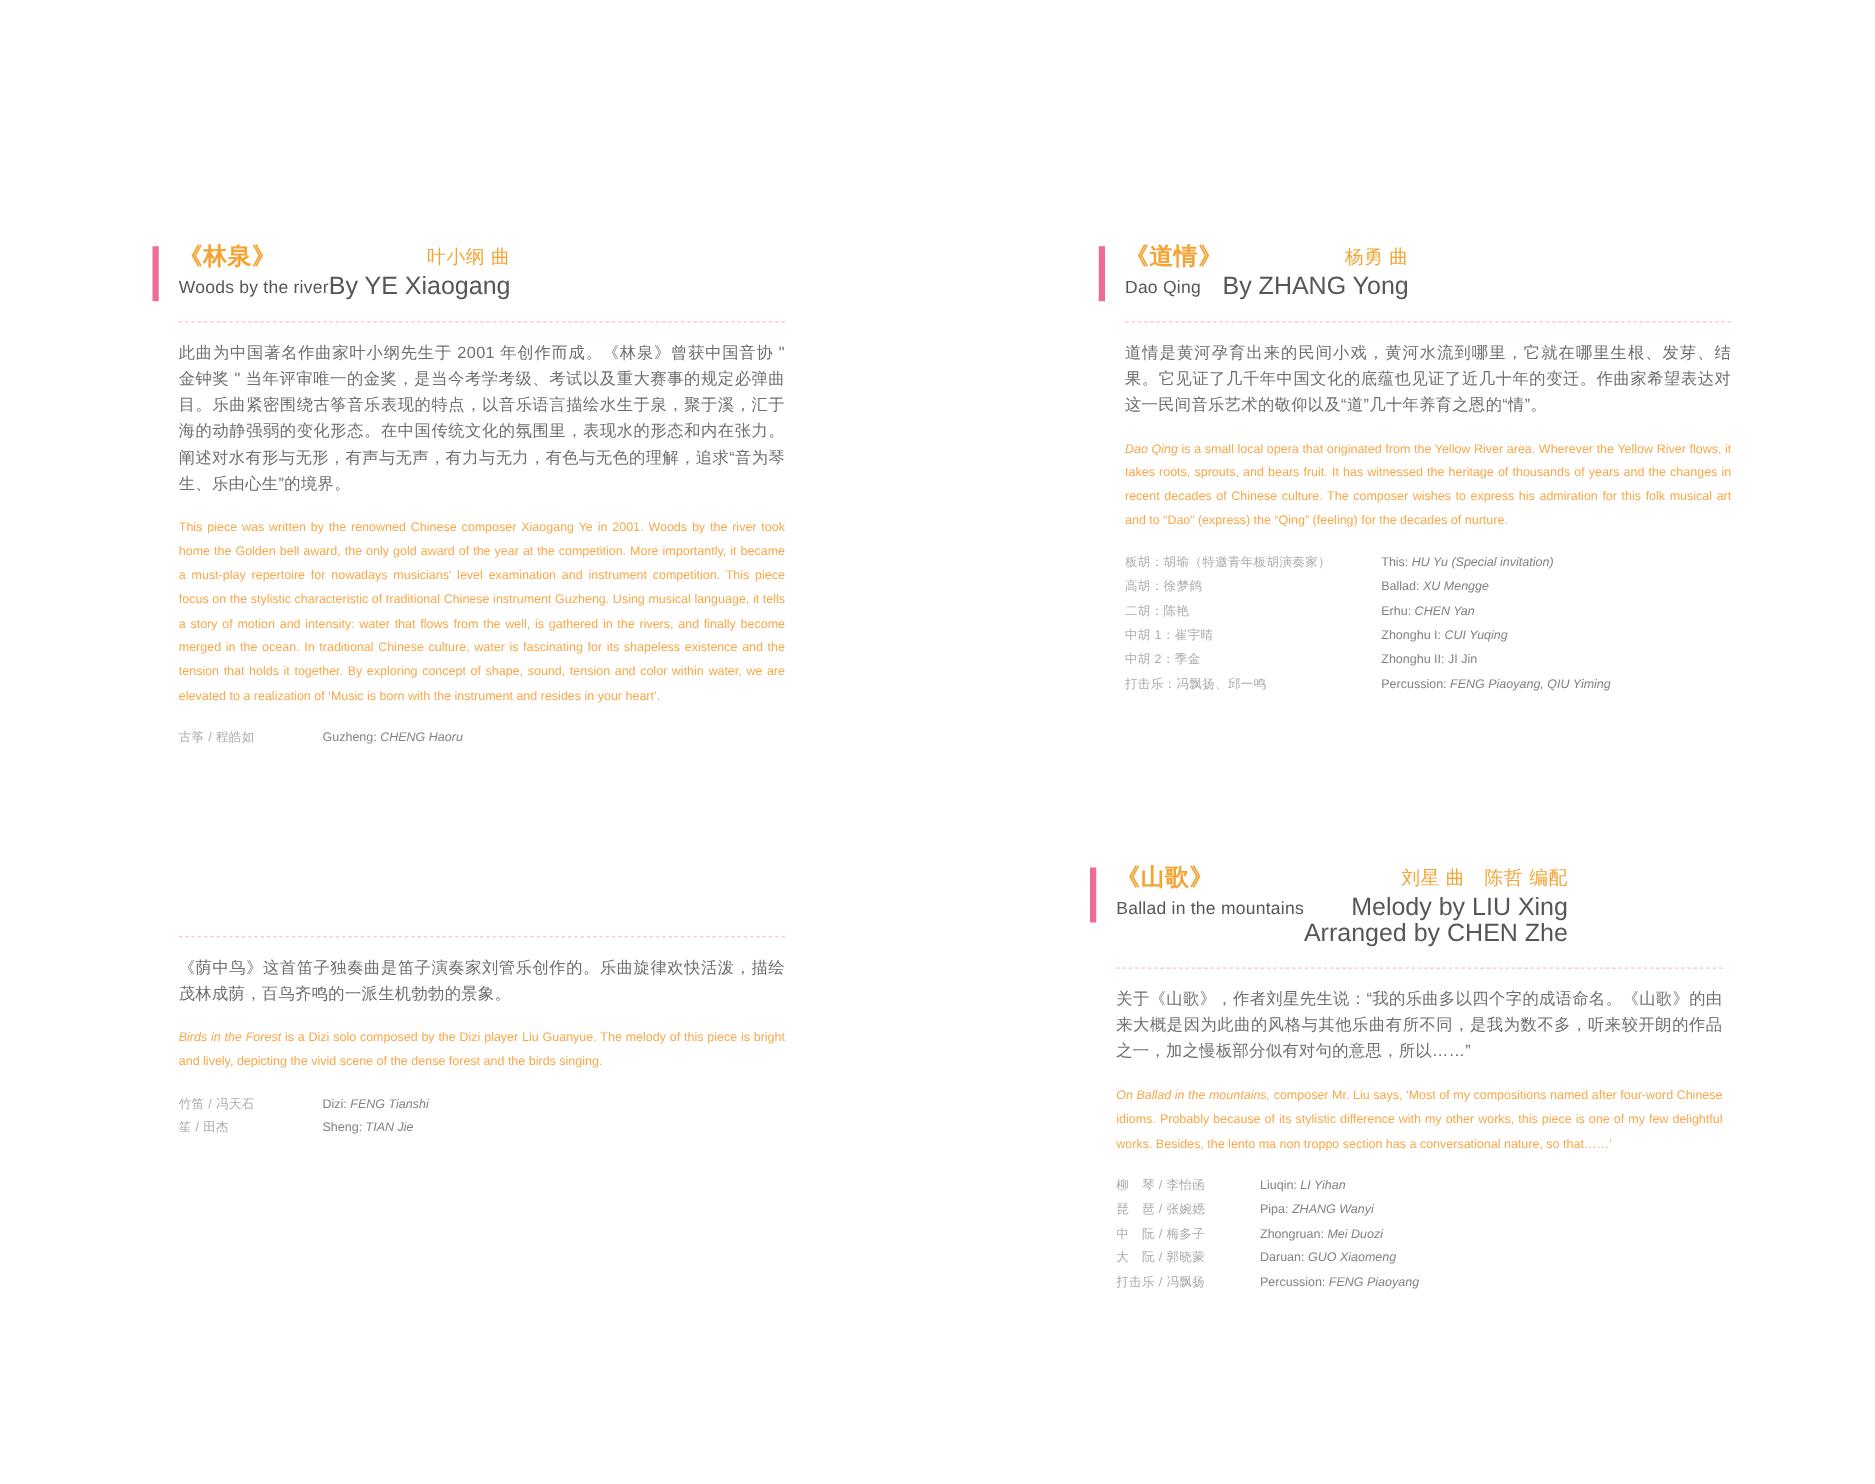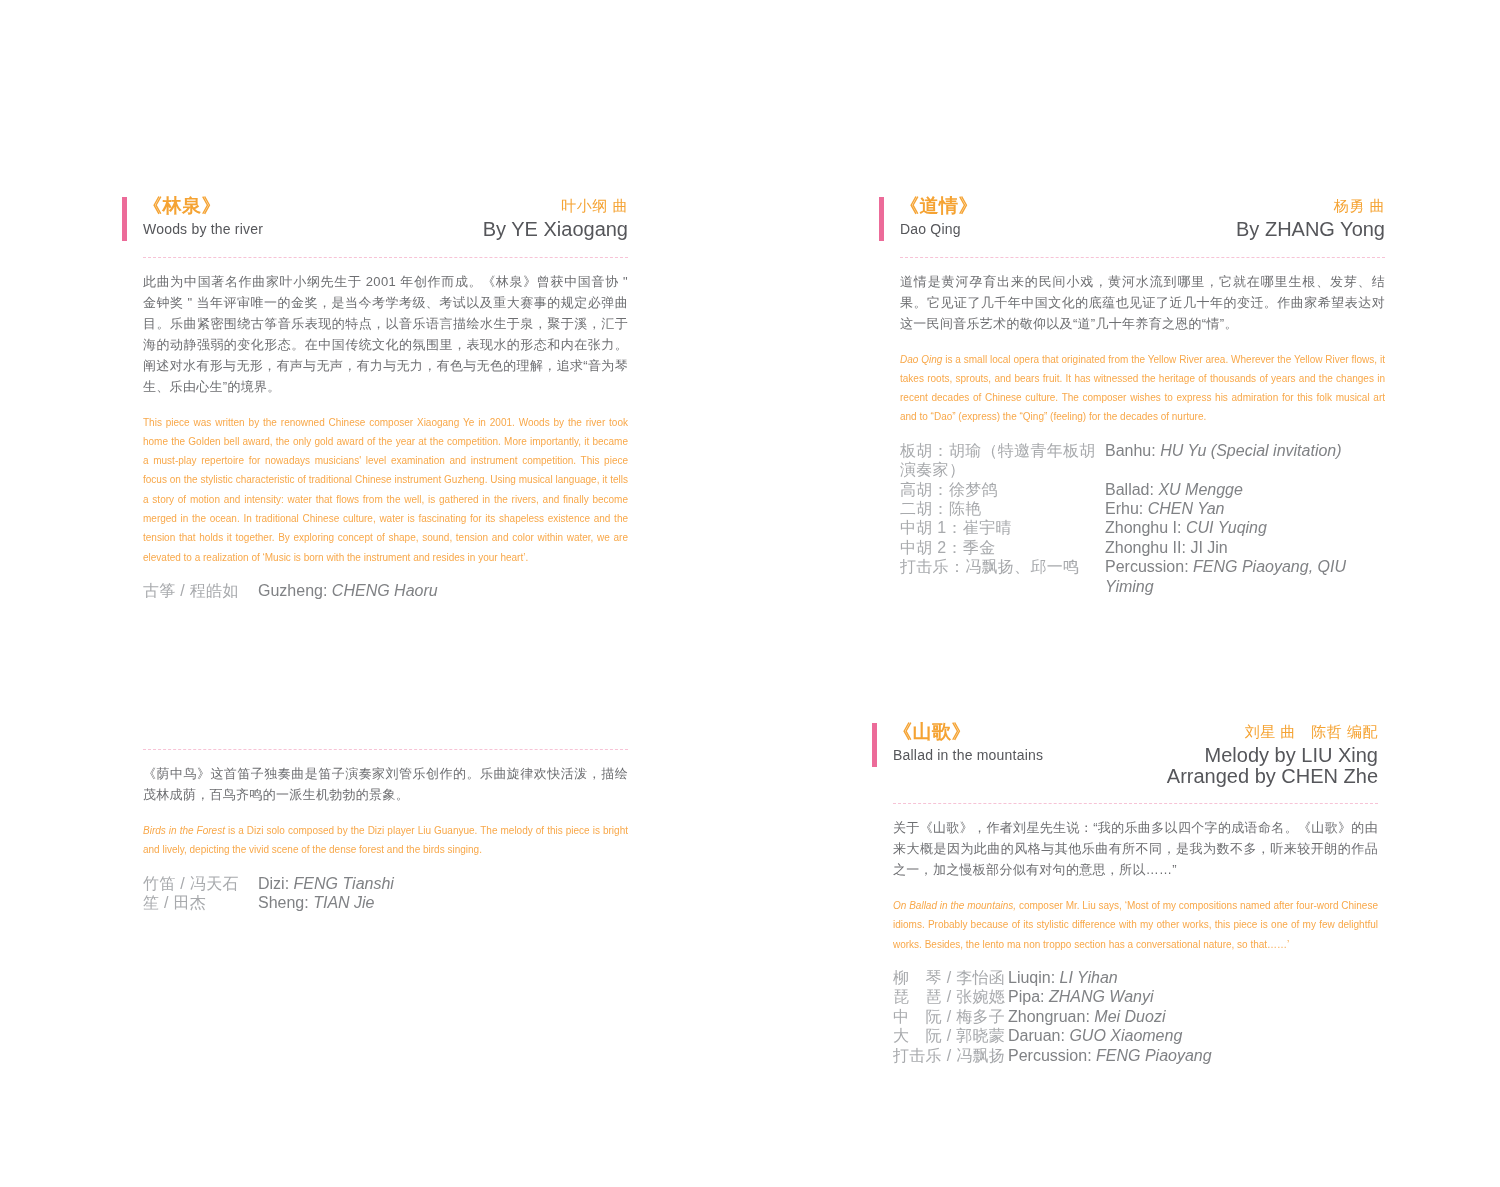--- a/index.html
+++ b/index.html
@@ -5,21 +5,21 @@
   html, body { margin: 0; padding: 0; background: #ffffff; }
   .page {
     position: relative;
     width: 1500px;
     height: 1187px;
     background: var(--page-bg, #ffffff);
     font-family: "Liberation Sans", "DejaVu Sans", sans-serif;
     overflow: hidden;
   }
   .piece { position: absolute; width: 485px; }
-  .piece-header { position: relative; display: flex; justify-content: space-between; align-items: flex-start; }
+  .piece-header { position: relative; display: flex; justify-content: flex-start; align-items: flex-start; }
   .accent-bar {
     position: absolute; left: -21px; top: 3px;
     width: 5px; height: 44px;
     background: var(--accent-pink, #EC6B99);
   }
   .title-zh {
     font-size: 19px; font-weight: bold; line-height: 24px;
     color: var(--orange, #F5A333); letter-spacing: 0.5px;
   }
   .title-en {
@@ -45,34 +45,34 @@
     color: var(--body-gray, #6D6E71);
     text-align: justify; letter-spacing: 0.3px;
   }
   .para-en {
     margin: 16px 0 0 0;
     font-size: 10px; line-height: 19.3px;
     color: var(--orange-body, #F8A84A);
     text-align: justify;
   }
   .credits { margin-top: 14px; }
-  .credit-row { display: flex; font-size: 16px; line-height: 19.4px; }
+  .credit-row { display: flex; font-size: 10px; line-height: 19.4px; }
   .credit-zh {
     color: var(--credit-zh-gray, #A8AAAD);
     width: 115px; flex-shrink: 0; letter-spacing: 0.3px;
   }
   .wide-credits .credit-zh { width: 205px; }
   .credit-en { color: var(--credit-en-gray, #808285); }
   .credit-en .name { font-style: italic; }
   .credit-en .name.upright { font-style: normal; }
   
   #sec-woods  { left: 143px; top: 194px; }
   #sec-birds  { left: 143px; top: 731px; }
   #sec-daoqing{ left: 900px; top: 194px; }
-  #sec-ballad { left: 893px; top: 720px; }
+  #sec-ballad { left: 893px; top: 691px; }
 </style>
 </head>
 <body>
 
 <div class="page">
 
   <section class="piece" id="sec-woods">
     <div class="piece-header">
       <div class="accent-bar"></div>
       <div class="head-left">
@@ -122,21 +122,21 @@
         <div class="composer-zh">杨勇 曲</div>
         <div class="composer-en">By ZHANG Yong</div>
       </div>
     </div>
     <hr class="sep">
     <p class="para-zh">道情是黄河孕育出来的民间小戏，黄河水流到哪里，它就在哪里生根、发芽、结果。它见证了几千年中国文化的底蕴也见证了近几十年的变迁。作曲家希望表达对这一民间音乐艺术的敬仰以及“道”几十年养育之恩的“情”。</p>
     <p class="para-en"><i>Dao Qing</i><span> is a small local opera that originated from the Yellow River area. Wherever the Yellow River flows, it takes roots, sprouts, and bears fruit. It has witnessed the heritage of thousands of years and the changes in recent decades of Chinese culture. The composer wishes to express his admiration for this folk musical art and to “Dao” (express) the “Qing” (feeling) for the decades of nurture.</span></p>
     <div class="credits">
       <div class="credit-row">
         <span class="credit-zh">板胡：胡瑜（特邀青年板胡演奏家）</span>
-        <span class="credit-en"><span>Banhu:</span>&nbsp;<span class="name">HU Yu (Special invitation)</span></span>
+        <span class="credit-en"><span>This:</span>&nbsp;<span class="name">HU Yu (Special invitation)</span></span>
       </div>
       <div class="credit-row">
         <span class="credit-zh">高胡：徐梦鸽</span>
         <span class="credit-en"><span>Ballad:</span>&nbsp;<span class="name">XU Mengge</span></span>
       </div>
       <div class="credit-row">
         <span class="credit-zh">二胡：陈艳</span>
         <span class="credit-en"><span>Erhu:</span>&nbsp;<span class="name">CHEN Yan</span></span>
       </div>
       <div class="credit-row">

